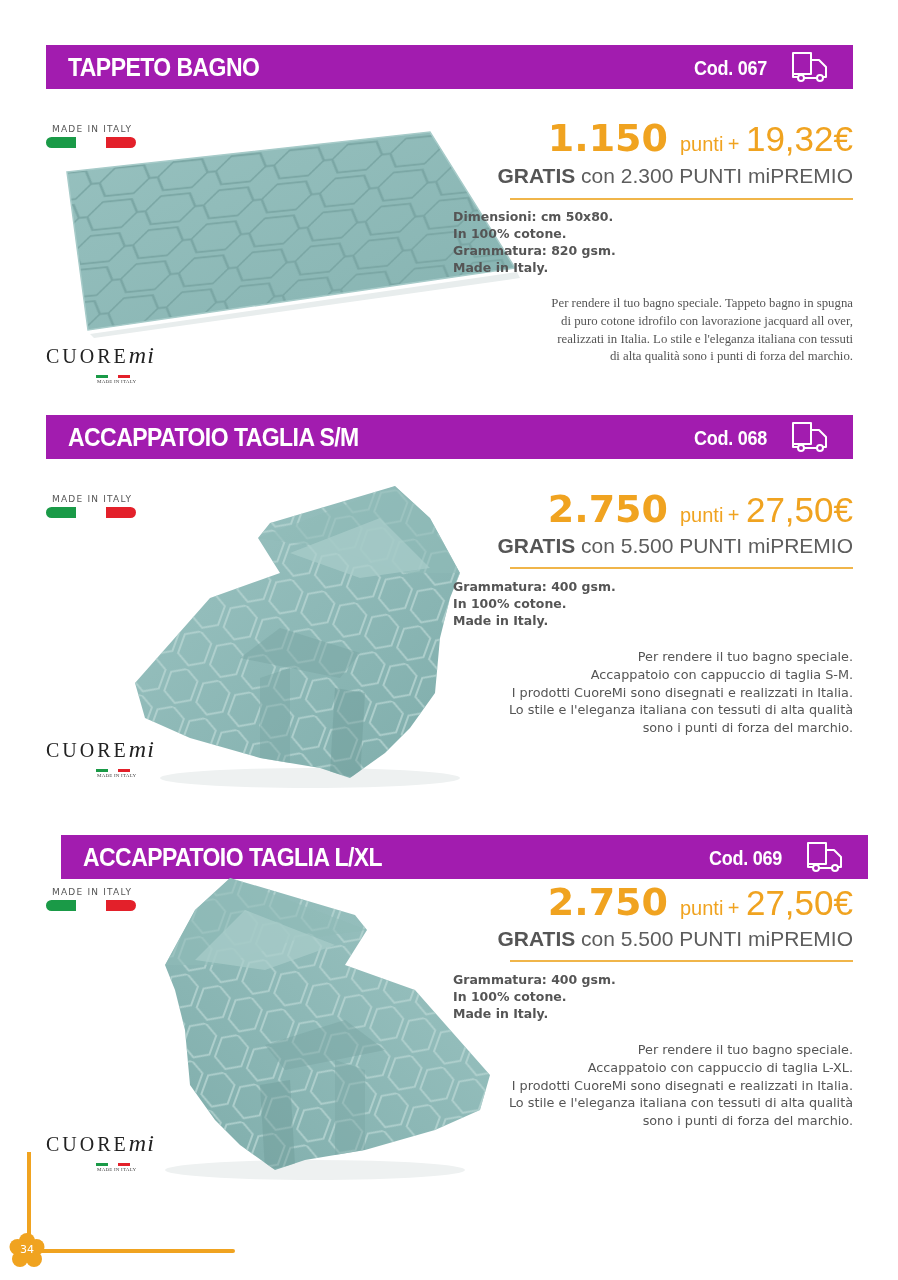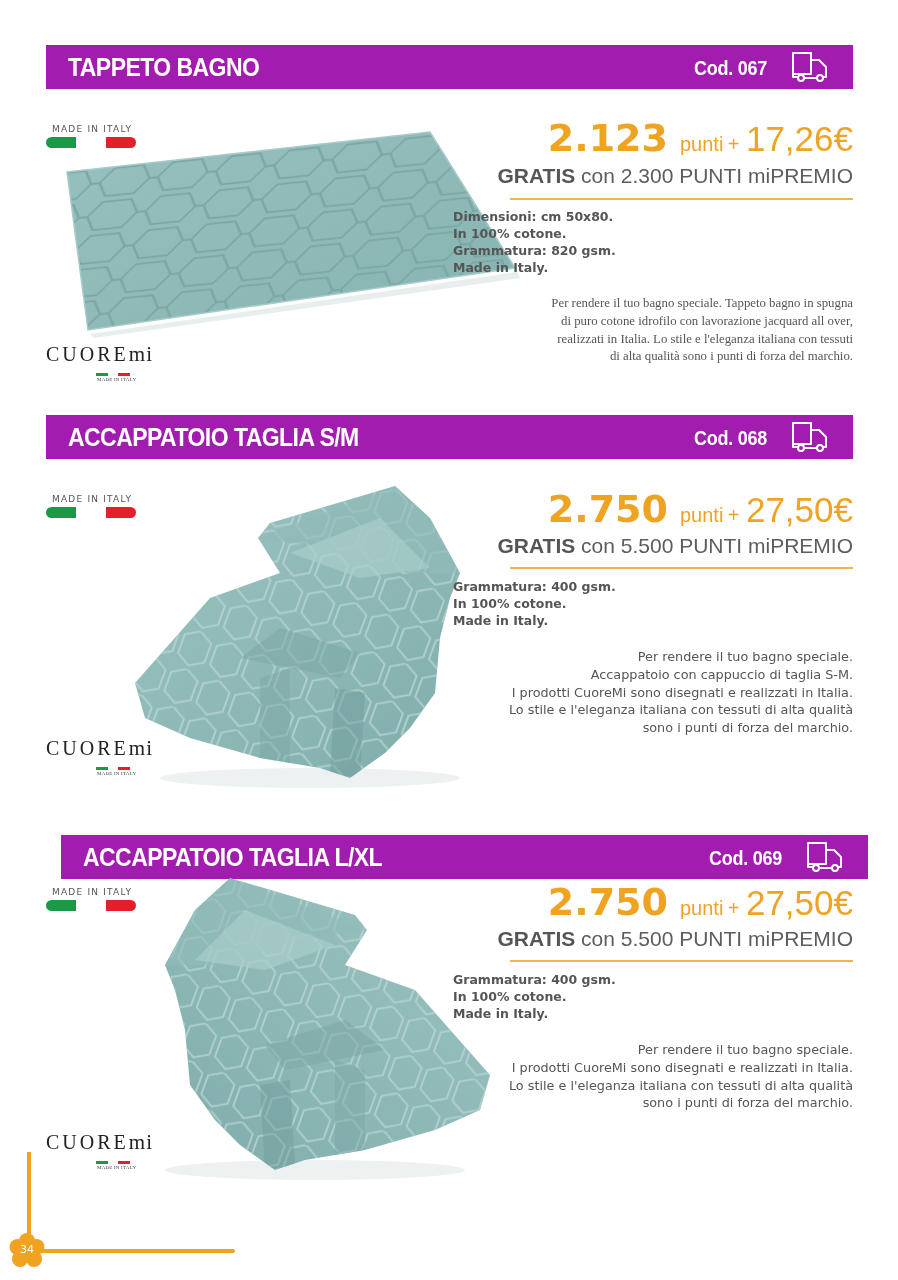--- a/index.html
+++ b/index.html
@@ -36,21 +36,21 @@
   }
   .mii-flag { position:relative; height:12px; margin-top:3px; }
   .mii-green { position:absolute; left:0; top:0; width:30px; height:11px; background:#1a9a47; border-radius:6px 0 0 6px; }
   .mii-red { position:absolute; left:60px; top:0; width:30px; height:11px; background:#e3202a; border-radius:0 6px 6px 0; }
 
   .brand { position:absolute; left:46px; width:140px; }
   .brand-name {
     font-family:"Liberation Serif", "DejaVu Serif", serif; font-size:20px;
     letter-spacing:3px; color:#222; white-space:nowrap;
   }
-  .brand-name .mi { letter-spacing:1px; font-size:21px;text-align:center; }
+  .brand-name .mi { font-style:italic; letter-spacing:1px; font-size:24px;text-align:center; }
   .brand-flag { position:relative; height:4px; margin:6px 0 0 50px; width:36px; }
   .brand-flag .g { position:absolute; left:0; top:0; width:12px; height:3px; background:#1a9a47; }
   .brand-flag .r { position:absolute; left:22px; top:0; width:12px; height:3px; background:#e3202a; }
   .brand-sub { font-family:"Liberation Serif", serif; font-size:5px; color:#444; margin-left:51px; letter-spacing:0.2px; }
 
   .price-line {
     position:absolute; right:45px; text-align:right; white-space:nowrap;
     color:#f0a320; font-family:"Liberation Sans", sans-serif;
   }
   .price-points { font-family:"DejaVu Sans", sans-serif; font-weight:bold; font-size:38px; letter-spacing:0px; }
@@ -149,23 +149,23 @@
 <div class="brand" style="top:342px;">
   <div class="brand-name"><span>CUORE</span><span class="mi">mi</span></div>
   <div class="brand-flag">
       <div class="g"></div>
       <div class="r"></div>
     </div>
   <div class="brand-sub">MADE IN ITALY</div>
 </div>
 
 <div class="price-line" style="top:116px;">
-  <span class="price-points">2.123</span><span class="price-unit">punti</span>
+  <span class="price-points">1.150</span><span class="price-unit">punti</span>
   <span class="price-plus">+</span>
-  <span class="price-euro">17,26€</span>
+  <span class="price-euro">19,32€</span>
 </div>
 <div class="gratis-line" style="top:164px;">
   <span class="gratis-bold">GRATIS</span>
   <span>con 2.300 PUNTI miPREMIO</span>
 </div>
 <div class="sep" style="top:198px;"></div>
 <div class="specs" style="top:208px;">
   <div>Dimensioni: cm 50x80.</div>
   <div>In 100% cotone.</div>
   <div>Grammatura: 820 gsm.</div>
@@ -309,20 +309,21 @@
   <span>con 5.500 PUNTI miPREMIO</span>
 </div>
 <div class="sep" style="top:960px;"></div>
 <div class="specs" style="top:971px;">
   <div>Grammatura: 400 gsm.</div>
   <div>In 100% cotone.</div>
   <div>Made in Italy.</div>
 </div>
 <div class="desc" style="top:1041px;width:380px;">
   <div>Per rendere il tuo bagno speciale.</div>
+  <div>Accappatoio con cappuccio di taglia L-XL.</div>
   <div>I prodotti CuoreMi sono disegnati e realizzati in Italia.</div>
   <div>Lo stile e l'eleganza italiana con tessuti di alta qualità</div>
   <div>sono i punti di forza del marchio.</div>
 </div>
 
 <div class="page-vline"></div>
 <div class="page-hline"></div>
 <svg class="page-badge" viewBox="0 0 38 38">
   <g fill="#f0a320">
     <circle cx="19" cy="9" r="8"></circle>

